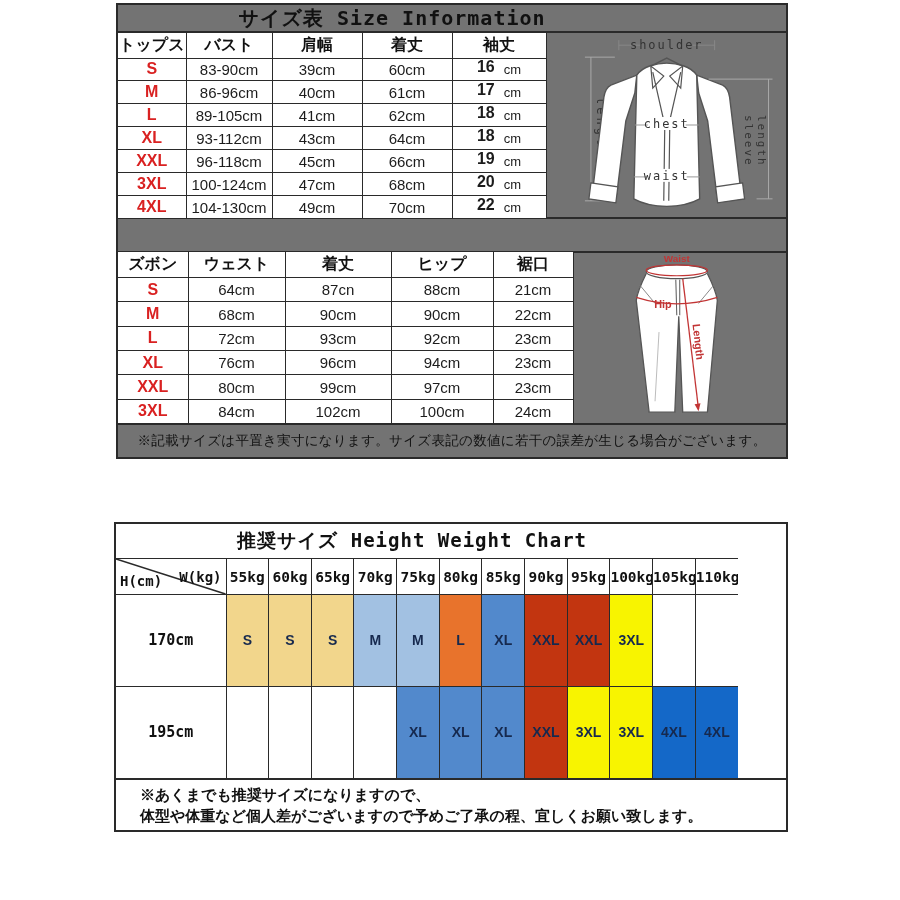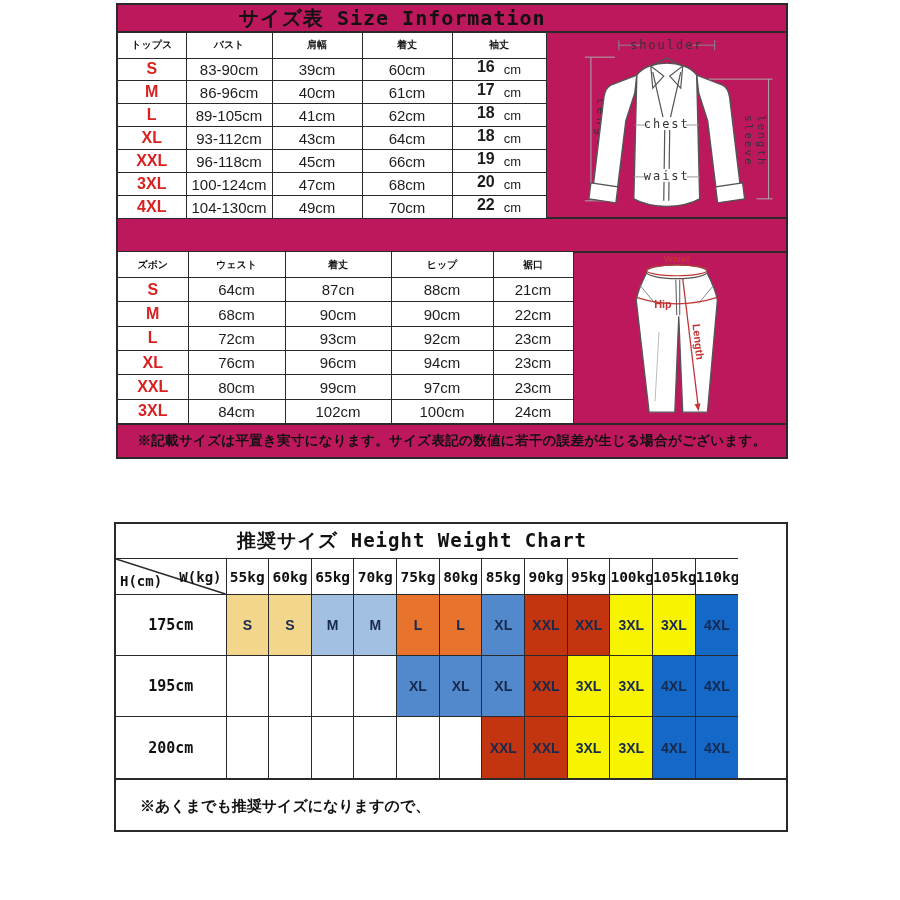--- a/index.html
+++ b/index.html
@@ -1,30 +1,30 @@
 <!DOCTYPE html>
 <html><head>
 <meta charset="utf-8">
 <style>
   html,body{margin:0;padding:0;background:#fff;}
   body{width:900px;height:900px;position:relative;font-family:"Liberation Sans",sans-serif;color:#111;}
 
   
-  .ubox{position:absolute;left:116px;top:3px;width:672px;height:456px;border:2px solid #2a2a2a;box-sizing:border-box;background:#be185d;}
+  .ubox{position:absolute;left:116px;top:3px;width:672px;height:456px;border:2px solid #2a2a2a;box-sizing:border-box;background:#737373;}
   .u-title{height:26px;border-bottom:2px solid #2a2a2a;display:flex;align-items:center;justify-content:center;
            padding-right:120px;font-family:"DejaVu Sans Mono",monospace;font-weight:bold;font-size:20px;letter-spacing:1px;}
   .u-row1{display:flex;height:186px;}
   .u-gap{height:32px;}
   .u-row2{display:flex;height:172px;}
   .u-note{height:32px;border-top:2px solid #2a2a2a;display:flex;align-items:center;justify-content:center;
-          font-weight:bold;font-size:13.5px;letter-spacing:.3px;}
+          font-weight:normal;font-size:13.5px;letter-spacing:.3px;}
 
   table.grid{border-collapse:collapse;table-layout:fixed;background:#fff;}
   table.grid th,table.grid td{border:1.6px solid #2a2a2a;text-align:center;vertical-align:middle;padding:0;white-space:nowrap;overflow:hidden;}
-  table.grid th{font-size:10px;font-weight:bold;}
+  table.grid th{font-size:16px;font-weight:bold;}
   td.val{font-size:15px;color:#1c1c1c;}
   td.szlab{font-size:16px;font-weight:bold;}
   .no-left tr>*:first-child{border-left:none;}
   .no-top thead th{border-top:none;}
   .no-bottom tr:last-child>*{border-bottom:none;margin-left:44px;}
   .no-right tr>*:last-child{border-right:none;}
 
   #tops-table{width:428px;height:186px;}
   #tops-table thead tr{height:25px;}
   #pants-table{width:455px;height:172px;}
@@ -298,63 +298,49 @@
           <th>85kg</th>
           <th>90kg</th>
           <th>95kg</th>
           <th>100kg</th>
           <th>105kg</th>
           <th>110kg</th>
         </tr>
     </thead>
     <tbody>
         <tr>
-          <td class="hcell">175cm</td>
+          <td class="hcell">170cm</td>
+          <td class="mcell" style="background: rgb(242, 214, 140);">S</td>
           <td class="mcell" style="background: rgb(242, 214, 140);">S</td>
           <td class="mcell" style="background: rgb(242, 214, 140);">S</td>
           <td class="mcell" style="background: rgb(162, 193, 226);">M</td>
           <td class="mcell" style="background: rgb(162, 193, 226);">M</td>
           <td class="mcell" style="background: rgb(232, 115, 44);">L</td>
-          <td class="mcell" style="background: rgb(232, 115, 44);">L</td>
           <td class="mcell" style="background: rgb(82, 137, 204);">XL</td>
           <td class="mcell" style="background: rgb(194, 53, 16);">XXL</td>
           <td class="mcell" style="background: rgb(194, 53, 16);">XXL</td>
           <td class="mcell" style="background: rgb(248, 244, 0);">3XL</td>
-          <td class="mcell" style="background: rgb(248, 244, 0);">3XL</td>
-          <td class="mcell" style="background: rgb(20, 104, 200);">4XL</td>
+          <td class="mcell"></td>
+          <td class="mcell"></td>
         </tr>
         <tr>
           <td class="hcell">195cm</td>
           <td class="mcell"></td>
           <td class="mcell"></td>
           <td class="mcell"></td>
           <td class="mcell"></td>
           <td class="mcell" style="background: rgb(82, 137, 204);">XL</td>
           <td class="mcell" style="background: rgb(82, 137, 204);">XL</td>
           <td class="mcell" style="background: rgb(82, 137, 204);">XL</td>
           <td class="mcell" style="background: rgb(194, 53, 16);">XXL</td>
           <td class="mcell" style="background: rgb(248, 244, 0);">3XL</td>
           <td class="mcell" style="background: rgb(248, 244, 0);">3XL</td>
           <td class="mcell" style="background: rgb(20, 104, 200);">4XL</td>
           <td class="mcell" style="background: rgb(20, 104, 200);">4XL</td>
         </tr>
-        <tr>
-          <td class="hcell">200cm</td>
-          <td class="mcell"></td>
-          <td class="mcell"></td>
-          <td class="mcell"></td>
-          <td class="mcell"></td>
-          <td class="mcell"></td>
-          <td class="mcell"></td>
-          <td class="mcell" style="background: rgb(194, 53, 16);">XXL</td>
-          <td class="mcell" style="background: rgb(194, 53, 16);">XXL</td>
-          <td class="mcell" style="background: rgb(248, 244, 0);">3XL</td>
-          <td class="mcell" style="background: rgb(248, 244, 0);">3XL</td>
-          <td class="mcell" style="background: rgb(20, 104, 200);">4XL</td>
-          <td class="mcell" style="background: rgb(20, 104, 200);">4XL</td>
-        </tr>
       </tbody>
   </table>
 
   <div class="l-note">
     <span>※あくまでも推奨サイズになりますので、</span>
+    <span>体型や体重など個人差がございますので予めご了承の程、宜しくお願い致します。</span>
   </div>
 </div>
 
 </body></html>

